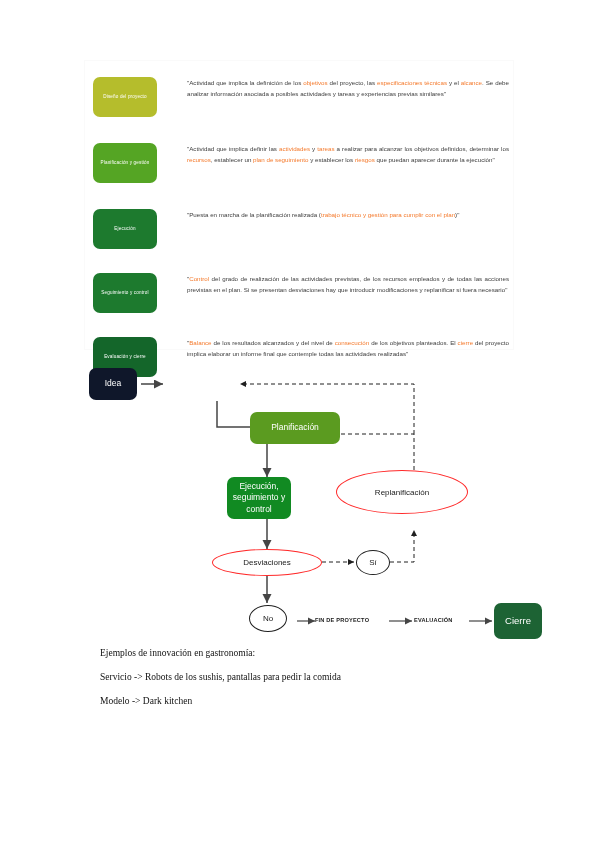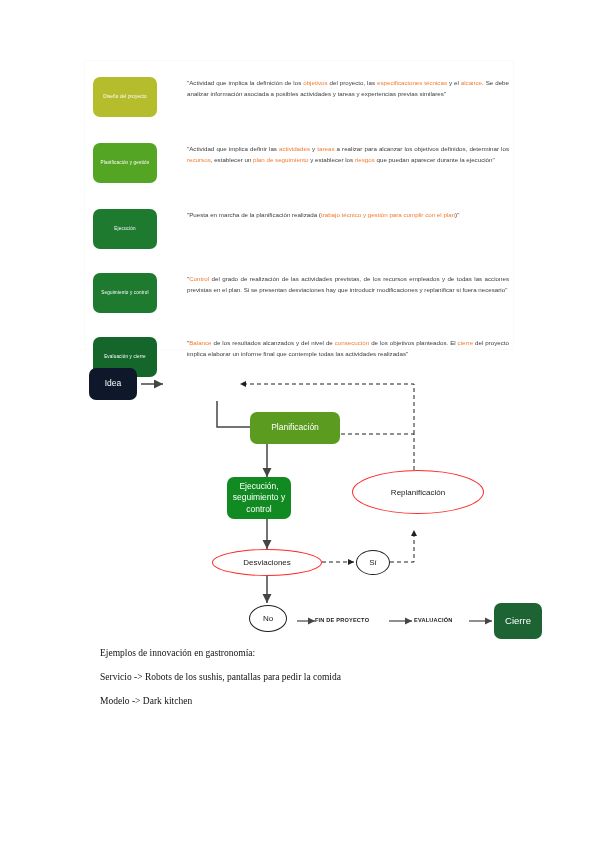--- a/index.html
+++ b/index.html
@@ -116,21 +116,21 @@
   <div class="node" style="left:138px;top:52px;width:90px;height:32px;background:#5b9b20;margin-left:28px;">Planificación</div>
 
   <div class="node" style="left:143px;top:117px;width:64px;height:42px;background:#118a22;">Ejecución, seguimiento y control</div>
 
   <div class="ell red" style="left:128px;top:189px;width:110px;height:27px;">Desviaciones</div>
 
   <div class="ell blk" style="left:272px;top:190px;width:34px;height:25px;text-align:center;">Sí</div>
 
   <div class="ell blk" style="left:165px;top:245px;width:38px;height:27px;">No</div>
 
-  <div class="ell red" style="left:268px;top:110px;width:132px;height:44px;">Replanificación</div>
+  <div class="ell red" style="left:252px;top:110px;width:132px;height:44px;">Replanificación</div>
 
   <div class="flowlbl" style="left:231px;top:257px;">FIN DE PROYECTO</div>
 
   <div class="flowlbl" style="left:330px;top:257px;">EVALUACIÓN</div>
 
   <div class="node" style="left:410px;top:243px;width:48px;height:36px;background:#1d6334;font-size:9.5px;">Cierre</div>
 </div>
 
 <div id="notes">
     <p>Ejemplos de innovación en gastronomía:</p>

